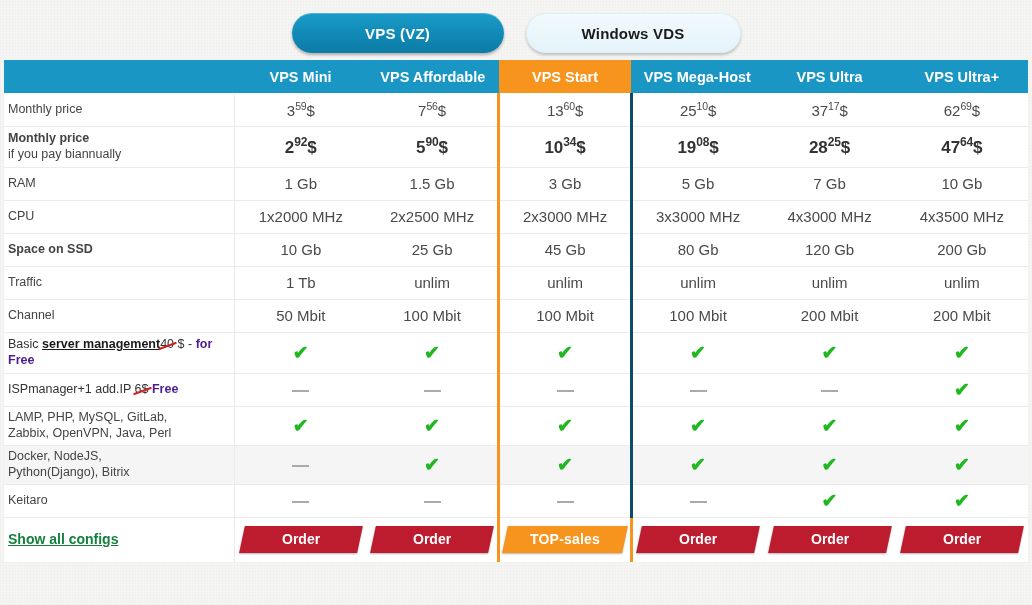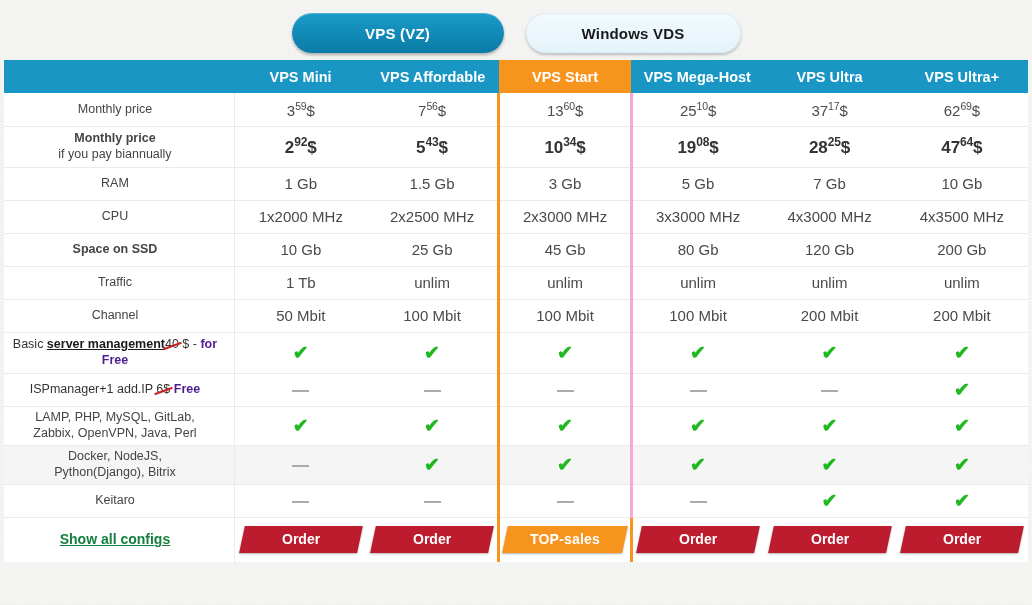--- a/index.html
+++ b/index.html
@@ -84,35 +84,35 @@
   tbody td {
     border-bottom: 1px solid #eceaea;
     text-align: center;
     vertical-align: middle;
     font-size: 15px;
     color: #4a4a4a;
     padding: 0 4px;
   }
   tbody tr { height: 33px; }
   tbody td.label {
-    text-align: center;
+    text-align: left;
     padding-right: 12px;
     font-size: 12.5px;
     color: #444;
     line-height: 1.22;
     border-right: 1px solid #eceaea;
   }
   tbody td.label.bold { font-weight: bold; font-size: 12.5px; }
   tbody tr.shade td { background: #f5f5f5; }
   tbody tr.shade td.label { background: #f5f5f5; margin-top: 28px; }
 
   
   .hlcell {
     border-left: 3px solid #f7941d;
-    border-right: 3px solid #f9a8d4;
+    border-right: 3px solid #0c4a6e;
   }
 
   
   .price { color: #4a4a4a; font-size: 15px; white-space: nowrap; }
   .price sup { font-size: 10.5px; vertical-align: super; letter-spacing: -0.2px;}
   .price.b { font-weight: bold; font-size: 17px; color: #333; }
   .price.b sup { font-size: 12px; }
 
   .rowtall { height: 41px; }
   .rowtall2 { height: 39px; }
@@ -238,21 +238,21 @@
 
     <tr class="rowtall">
       <td class="label bold">
         <div>Monthly price</div>
         <div style="font-weight:normal">if you pay biannually</div>
       </td>
       <td>
         <span class="price b"><span>2</span><sup>92</sup><span>$</span></span>
       </td>
       <td>
-        <span class="price b"><span>5</span><sup>43</sup><span>$</span></span>
+        <span class="price b"><span>5</span><sup>90</sup><span>$</span></span>
       </td>
       <td class="hlcell">
         <span class="price b"><span>10</span><sup>34</sup><span>$</span></span>
       </td>
       <td>
         <span class="price b"><span>19</span><sup>08</sup><span>$</span></span>
       </td>
       <td>
         <span class="price b"><span>28</span><sup>25</sup><span>$</span></span>
       </td>

